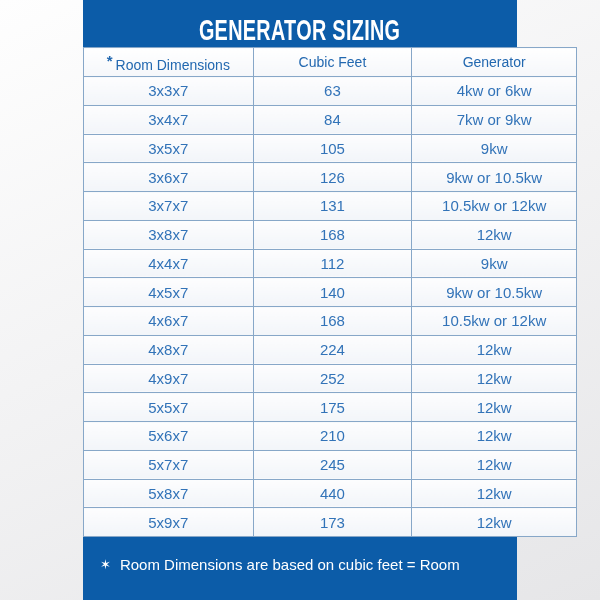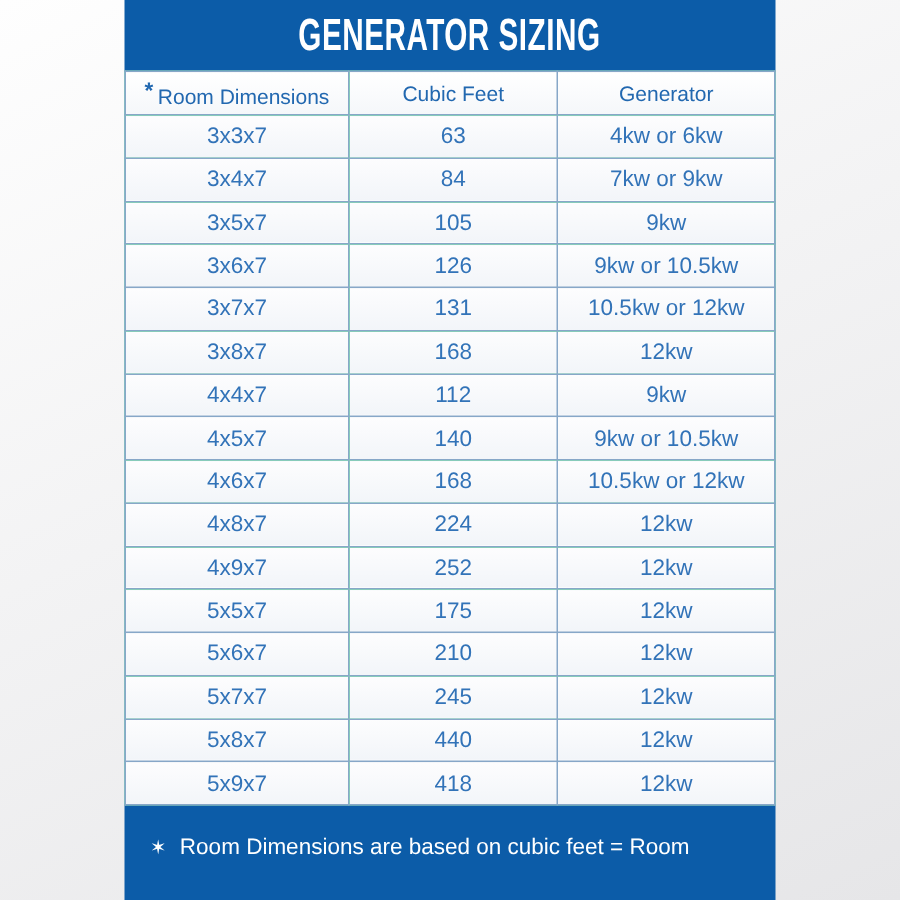--- a/index.html
+++ b/index.html
@@ -18,38 +18,38 @@
     left: 83px; top: 0;
     width: 434px; height: 600px;
     background: #0c5ca8;
     display: flex;
     flex-direction: column;
   }
 
   .title-band {
     height: 47px;
     display: flex;
-    align-items: center;
+    align-items: flex-end;
     justify-content: center;
   }
   .title {
     color: #ffffff;
     font-size: 30px;
     font-weight: bold;
     white-space: nowrap;
     transform: scaleX(0.66);
     letter-spacing: 0.5px;
   }
 
   table.sizing-table {
-    width: 434px;
+    width: 494px;
     height: 490px;
     border-collapse: collapse;
     table-layout: fixed;
-    background: #86efac;
+    background: #000000;
   }
   .sizing-table th,
   .sizing-table td {
     border: 1px solid #87a7c8;
     text-align: center;
     vertical-align: middle;
     overflow: hidden;
     white-space: nowrap;
   }
   .sizing-table th {
@@ -178,21 +178,21 @@
             <td>245</td>
             <td>12kw</td>
           </tr>
           <tr>
             <td>5x8x7</td>
             <td>440</td>
             <td>12kw</td>
           </tr>
           <tr>
             <td>5x9x7</td>
-            <td>418</td>
+            <td>173</td>
             <td>12kw</td>
           </tr>
         </tbody>
     </table>
 
     <div class="footer">
       <span class="footstar">✶</span>
       <span>Room Dimensions are based on cubic feet = Room</span>
     </div>
 

